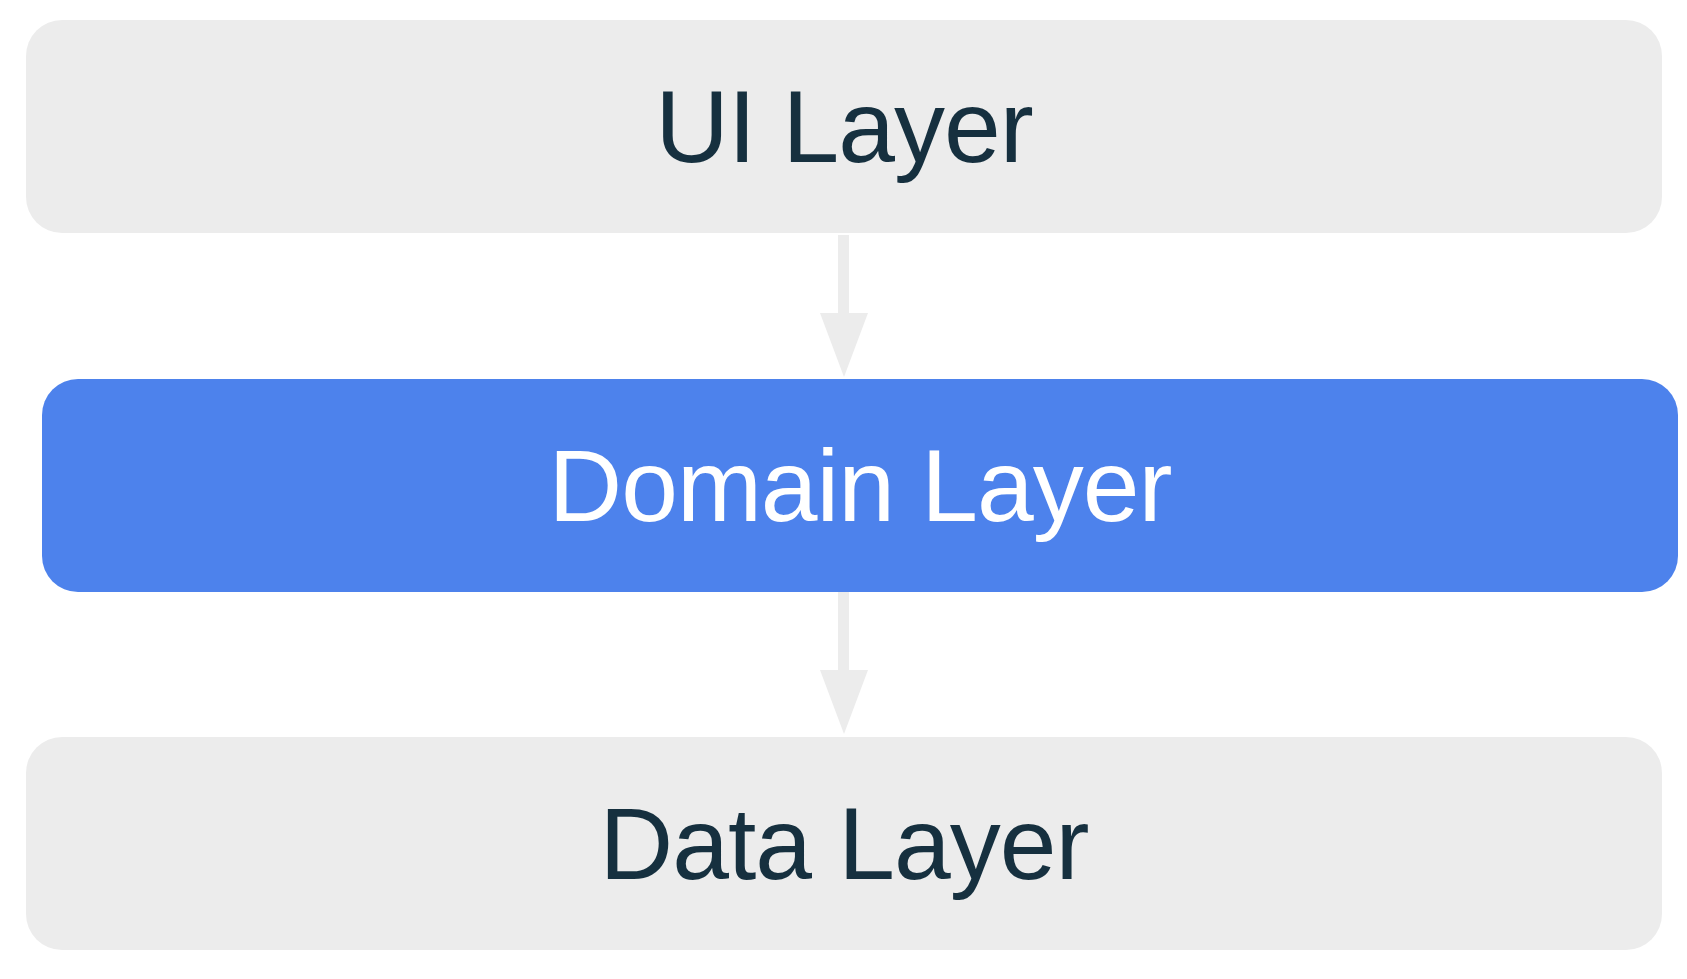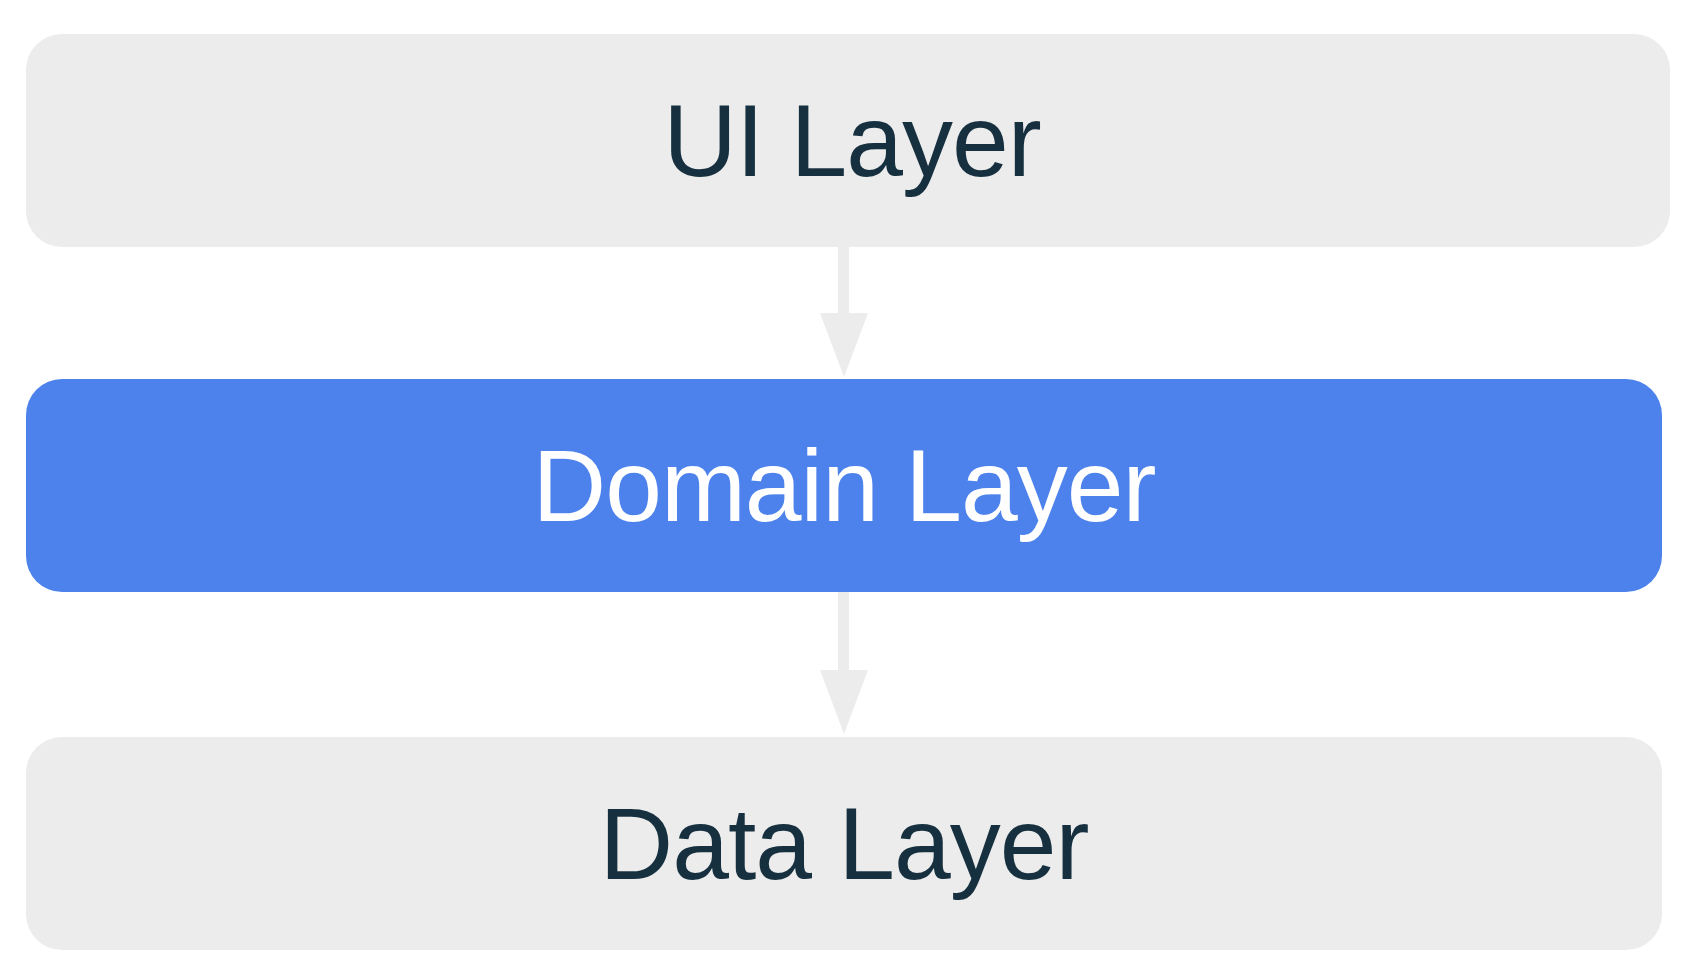--- a/index.html
+++ b/index.html
@@ -37,22 +37,22 @@
     font-size:102px;
     font-weight:400;
     letter-spacing:-1px;
     color:var(--text-default);
     line-height:1;
     white-space:nowrap;
   }
   .layer-box.highlight .layer-label{
     color:var(--text-highlight);
   }
-  .box-ui{top:34px;padding-left:8px;}
-  .box-domain{top:379px;}
+  .box-ui{top:20px;}
+  .box-domain{top:379px;margin-left:16px;}
   .box-data{top:737px;text-align:right;}
 
   .arrow{position:absolute;}
   .arrow-stem{
     position:absolute;
     left:838px;
     width:11px;
     height:80px;
     background:var(--arrow);
   }

